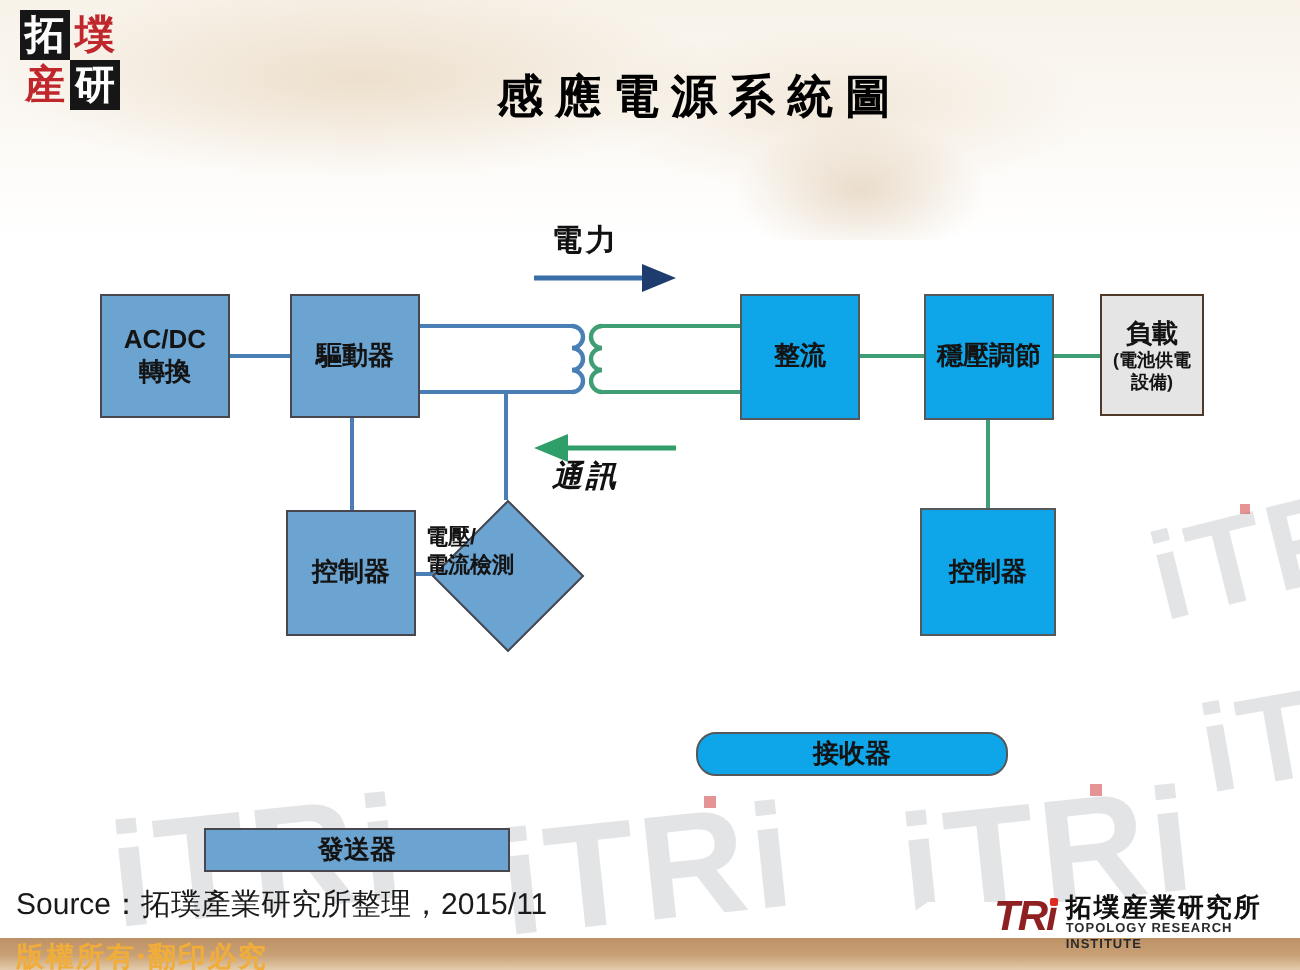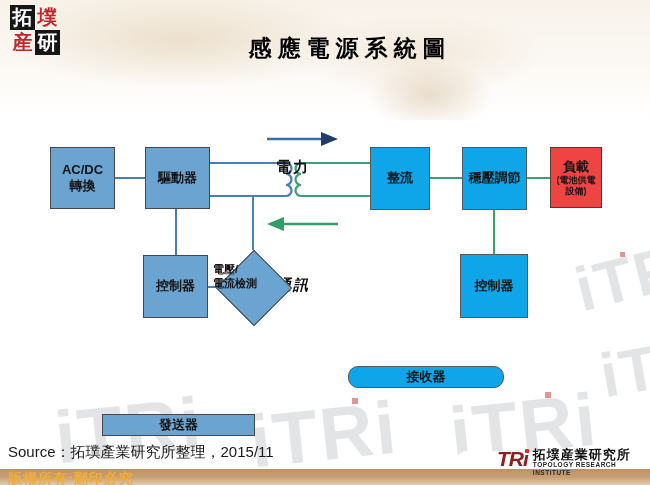--- a/index.html
+++ b/index.html
@@ -30,38 +30,38 @@
   .cl-dark{background:#161616;color:#fdfdfd;}
   .cl-red{color:#c0272d;background:transparent;}
   
   #page-title{position:absolute;left:50px;right:0;top:33px;text-align:center;
     font-family:"DejaVu Serif","Liberation Serif",serif;font-weight:bold;font-size:23px;color:#000;letter-spacing:6px;}
   
   .box{position:absolute;box-sizing:border-box;display:flex;align-items:center;justify-content:center;
     text-align:center;font-weight:bold;color:#141414;font-size:13px;line-height:1.25;}
   .blue{background:#6ba3d1;border:1.5px solid #47474d;}
   .green{background:#0ea5e9;border:1.5px solid #55585a;}
-  .orange{background:#ef4444;border:1.5px solid #4f3a2a;}
+  .orange{background:#e5e5e5;border:1.5px solid #4f3a2a;}
   #box-acdc{left:50px;top:147px;width:65px;height:62px;}
   #box-driver{left:145px;top:147px;width:65px;height:62px;}
   #box-ctrl-tx{left:143px;top:255px;width:65px;height:63px;}
   #box-rect{left:370px;top:147px;width:60px;height:63px;}
   #box-reg{left:462px;top:147px;width:65px;height:63px;}
   #box-load{left:550px;top:147px;width:52px;height:61px;flex-direction:column;}
   #box-ctrl-rx{left:460px;top:254px;width:68px;height:64px;}
   #bar-tx{left:102px;top:366px;width:153px;height:22px;margin-top:48px;}
   #bar-rx{left:348px;top:366px;width:156px;height:22px;border-radius:10px;}
   #load-sub{font-size:9px;font-weight:bold;line-height:1.2;}
   
   #diamond-shape{position:absolute;left:227px;top:261px;width:52px;height:52px;
     background:#6ba3d1;border:1.5px solid #47474d;transform:rotate(45deg);}
   #diamond-label{position:absolute;left:213px;top:262px;width:80px;text-align:left;
     font-weight:bold;font-size:11px;line-height:1.3;color:#141414;}
   
-  .flow-label{position:absolute;font-weight:bold;font-size:15px;color:#111;letter-spacing:2px;margin-top:47px;}
+  .flow-label{position:absolute;font-weight:bold;font-size:15px;color:#111;letter-spacing:2px;}
   #label-power{left:276px;top:111px;}
   #label-comm{left:276px;top:229px;font-style:italic;}
   
   #source-line{position:absolute;left:8px;top:443px;font-size:15px;color:#1a1a1a;}
   #footer-band{position:absolute;left:0;top:469px;width:650px;height:16px;
     background:linear-gradient(180deg,#bd9166 0%,#c9a176 55%,#e3cdad 100%);}
   #copyright{position:absolute;left:8px;top:470px;font-size:14px;font-weight:bold;color:#f0ad3a;letter-spacing:1px;}
   #footer-logo-panel{position:absolute;left:438px;top:451px;width:212px;height:18px;background:#fff;
     clip-path:polygon(26px 0,212px 0,212px 18px,0 18px);}
   #footer-logo{position:absolute;left:497px;top:448px;display:flex;align-items:flex-start;}

